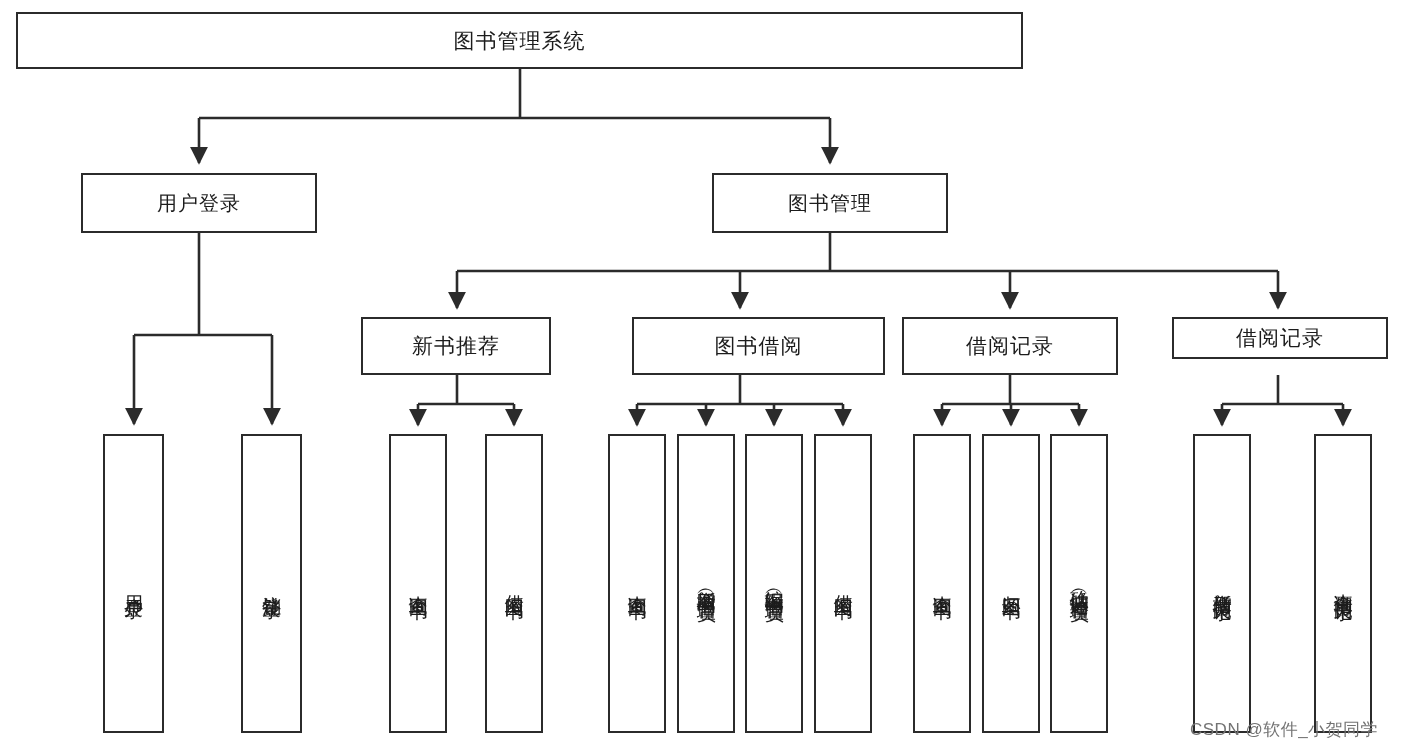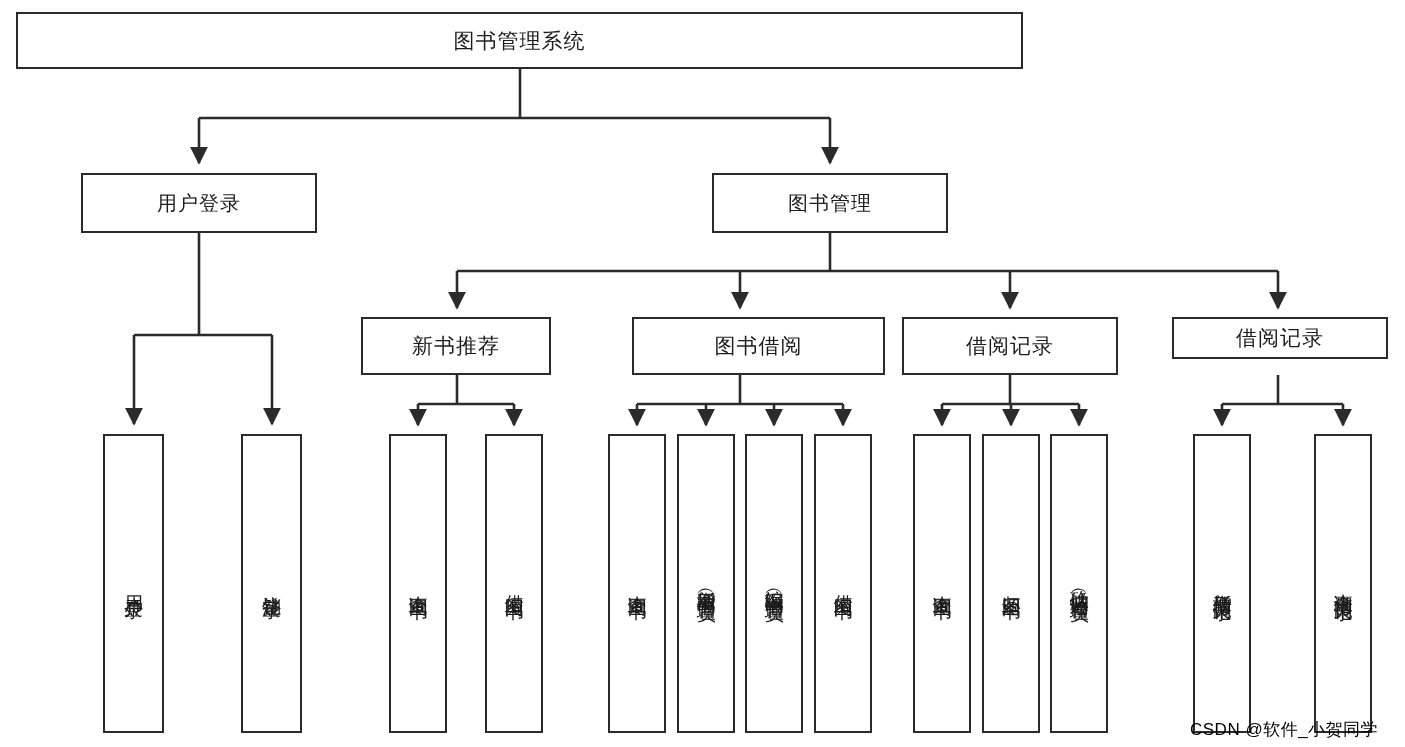--- a/index.html
+++ b/index.html
@@ -56,21 +56,21 @@
     writing-mode: vertical-rl;
     text-orientation: upright;
     line-height: 1.28;
     letter-spacing: 2px;
     white-space: nowrap;
     display: block;
   }
   .watermark {
     position: absolute;
     font-size: 17px;
-    color: #000000;
+    color: #737373;
     white-space: nowrap;
     letter-spacing: 0.5px;
     user-select: none;
   }
 </style>
 </head>
 <body>
 
 <div id="canvas">
 

